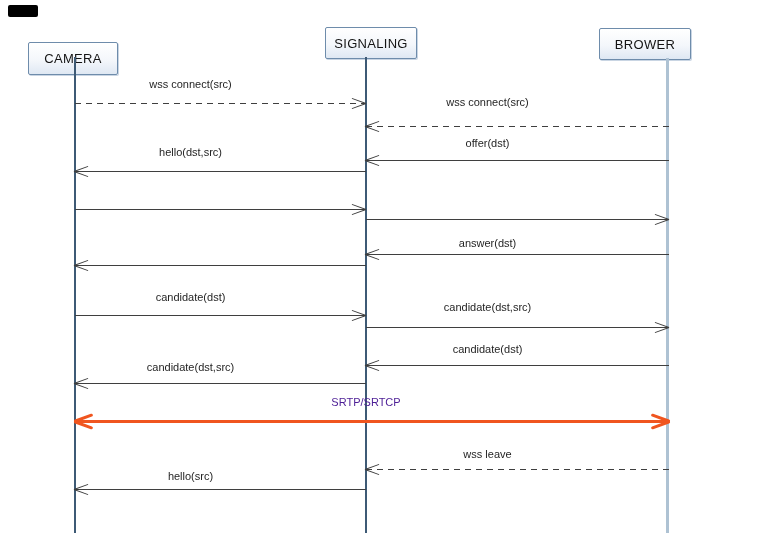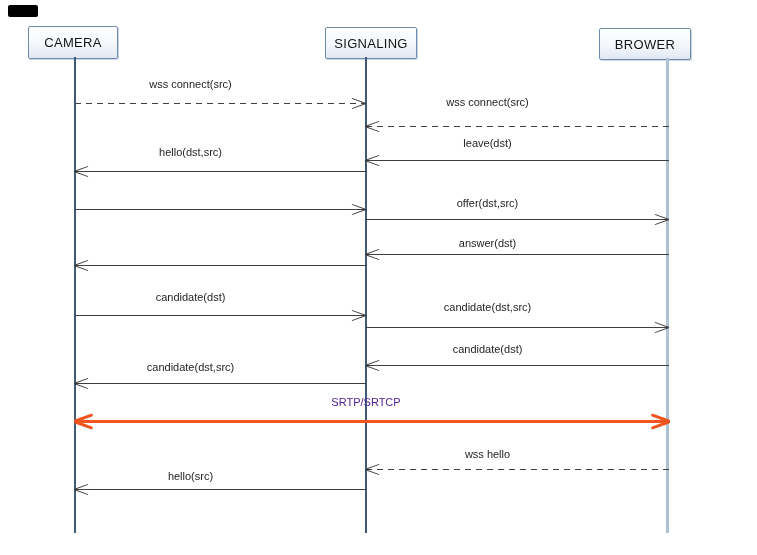--- a/index.html
+++ b/index.html
@@ -13,21 +13,21 @@
   }
   
   .actor {
     position:absolute; height:30px; width:90px;
     border:1px solid #6e8cab; border-radius:2px;
     background:linear-gradient(180deg,#ffffff 0%,#f4f7fb 55%,#dfe8f3 100%);
     box-shadow:1px 1px 0 #c9d5e3;
     display:flex; align-items:center; justify-content:center;
     font-size:13px; color:#141414; letter-spacing:.3px;
   }
-  .actor.camera    { left:28px;  top:26px; width:88px; height:31px; }
+  .actor.camera    { left:28px;  top:42px; width:88px; height:31px; }
   .actor.signaling { left:325px; top:27px;text-align:right; }
   .actor.brower    { left:599px; top:28px; }
   
   .lifeline { position:absolute; top:57px; height:476px; width:2px; background:#3e5a75; }
   .lifeline.camera    { left:74px;  }
   .lifeline.signaling { left:365px; }
   .lifeline.brower    { left:666px; top:58px; height:475px; width:3px; background:#aec2d3; }
   
   .msg { position:absolute; inset:0; pointer-events:none; }
   .msg .lbl {
@@ -83,38 +83,37 @@
     <i class="head h-right"></i>
   </div>
 
   <div class="msg dashed span-R" style="--lt:96px; --ly:126px;">
     <div class="lbl">wss connect(src)</div>
     <div class="ln"></div>
     <i class="head h-left"></i>
   </div>
 
   <div class="msg span-R" style="--lt:137px; --ly:160px;">
-    <div class="lbl">leave(dst)</div>
+    <div class="lbl">offer(dst)</div>
     <div class="ln"></div>
     <i class="head h-left"></i>
   </div>
 
   <div class="msg span-L" style="--lt:146px; --ly:171px;">
     <div class="lbl">hello(dst,src)</div>
     <div class="ln"></div>
     <i class="head h-left"></i>
   </div>
 
   <div class="msg span-L" style="--lt:185px; --ly:209px;">
     <div class="ln"></div>
     <i class="head h-right"></i>
   </div>
 
   <div class="msg span-R" style="--lt:197px; --ly:219px;">
-    <div class="lbl">offer(dst,src)</div>
     <div class="ln"></div>
     <i class="head h-right"></i>
   </div>
 
   <div class="msg span-R" style="--lt:237px; --ly:254px;">
     <div class="lbl">answer(dst)</div>
     <div class="ln"></div>
     <i class="head h-left"></i>
   </div>
 
@@ -148,21 +147,21 @@
   </div>
 
   <div class="msg em span-F" style="--lt:396px; --ly:420px;">
     <div class="lbl">SRTP/SRTCP</div>
     <div class="ln"></div>
     <i class="head h-left"></i>
     <i class="head h-right"></i>
   </div>
 
   <div class="msg dashed span-R" style="--lt:448px; --ly:469px;">
-    <div class="lbl">wss hello</div>
+    <div class="lbl">wss leave</div>
     <div class="ln"></div>
     <i class="head h-left"></i>
   </div>
 
   <div class="msg span-L" style="--lt:470px; --ly:489px;">
     <div class="lbl">hello(src)</div>
     <div class="ln"></div>
     <i class="head h-left"></i>
   </div>
 

